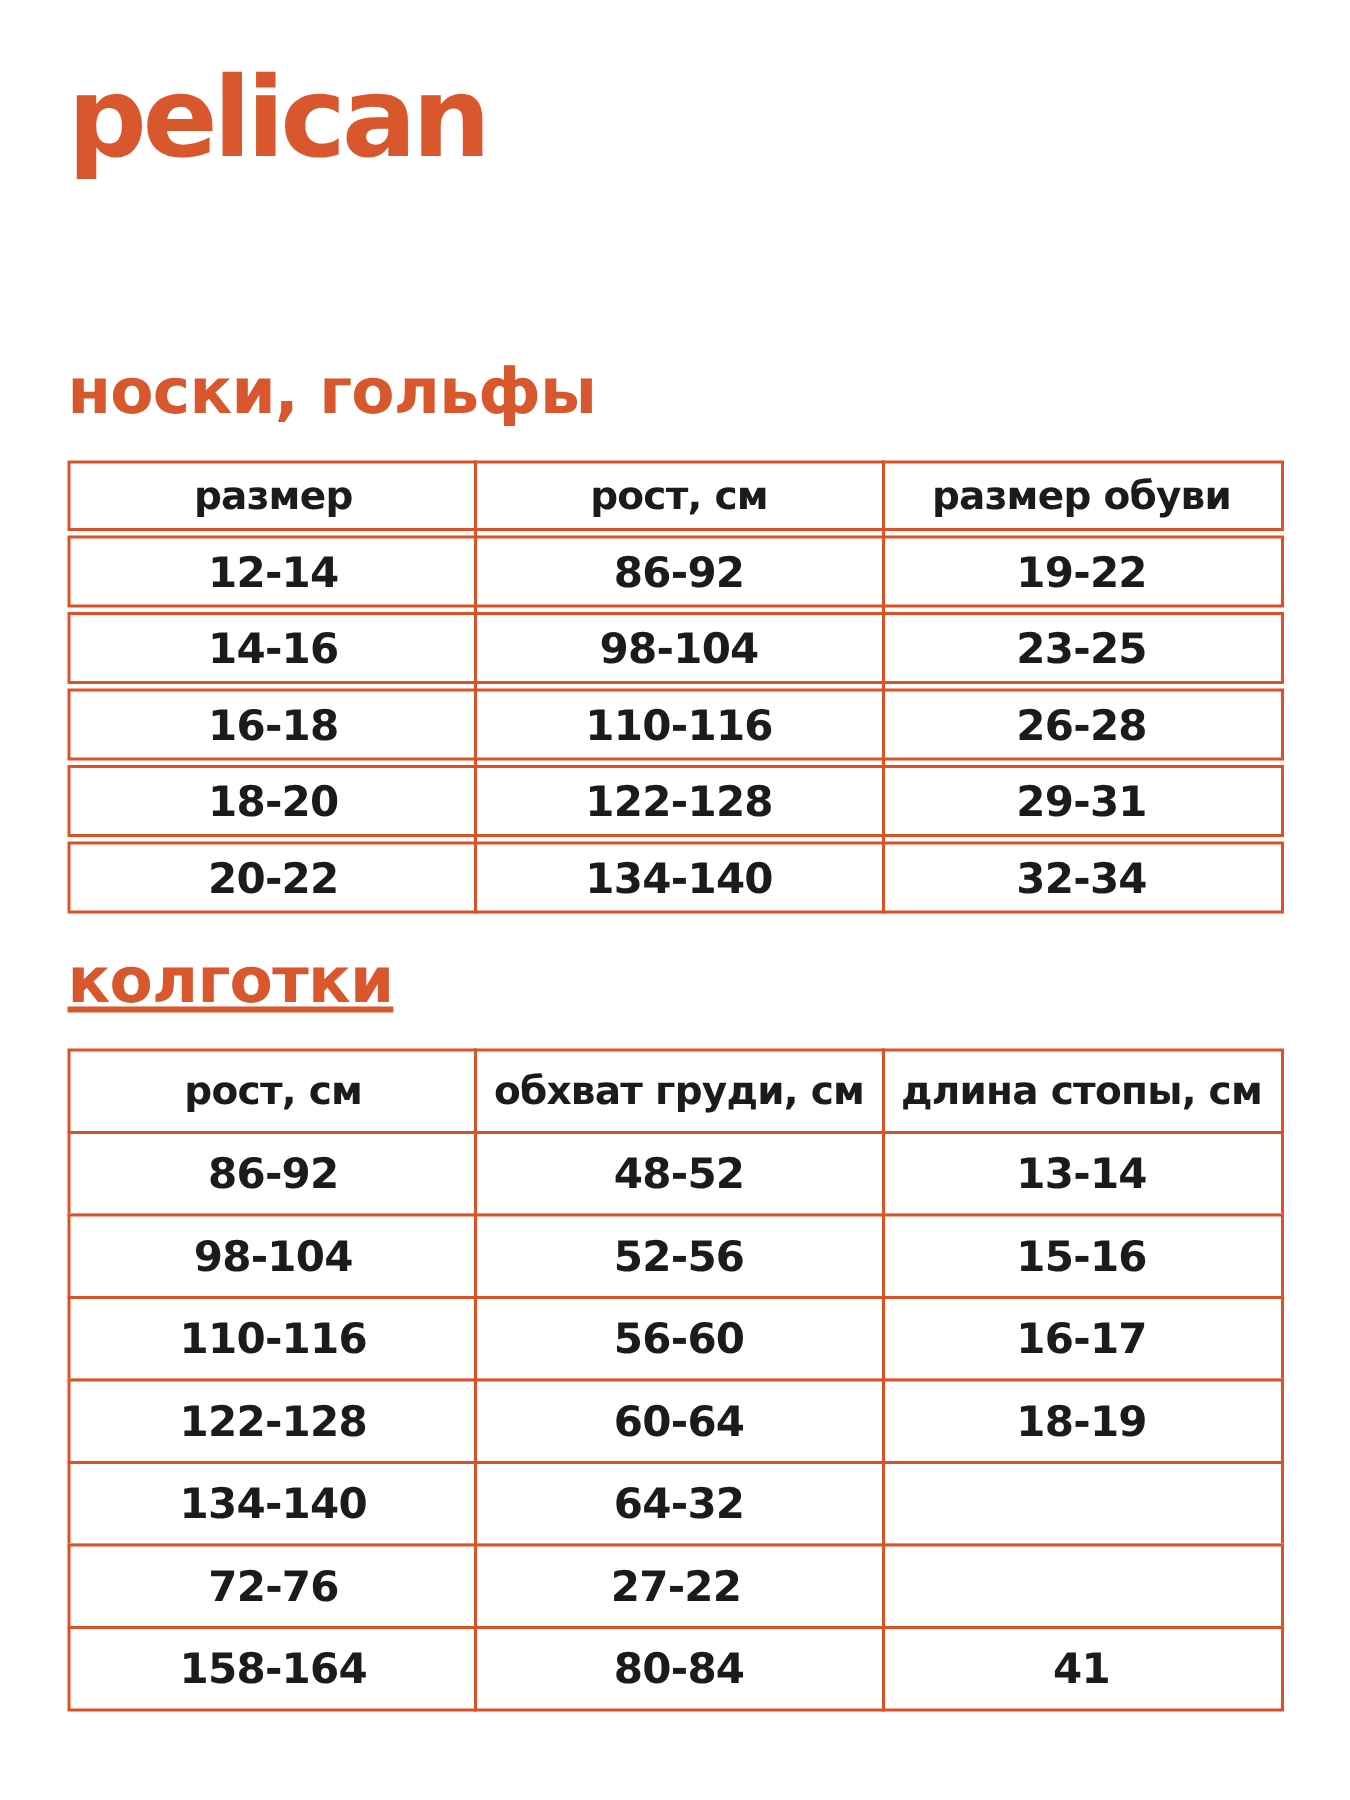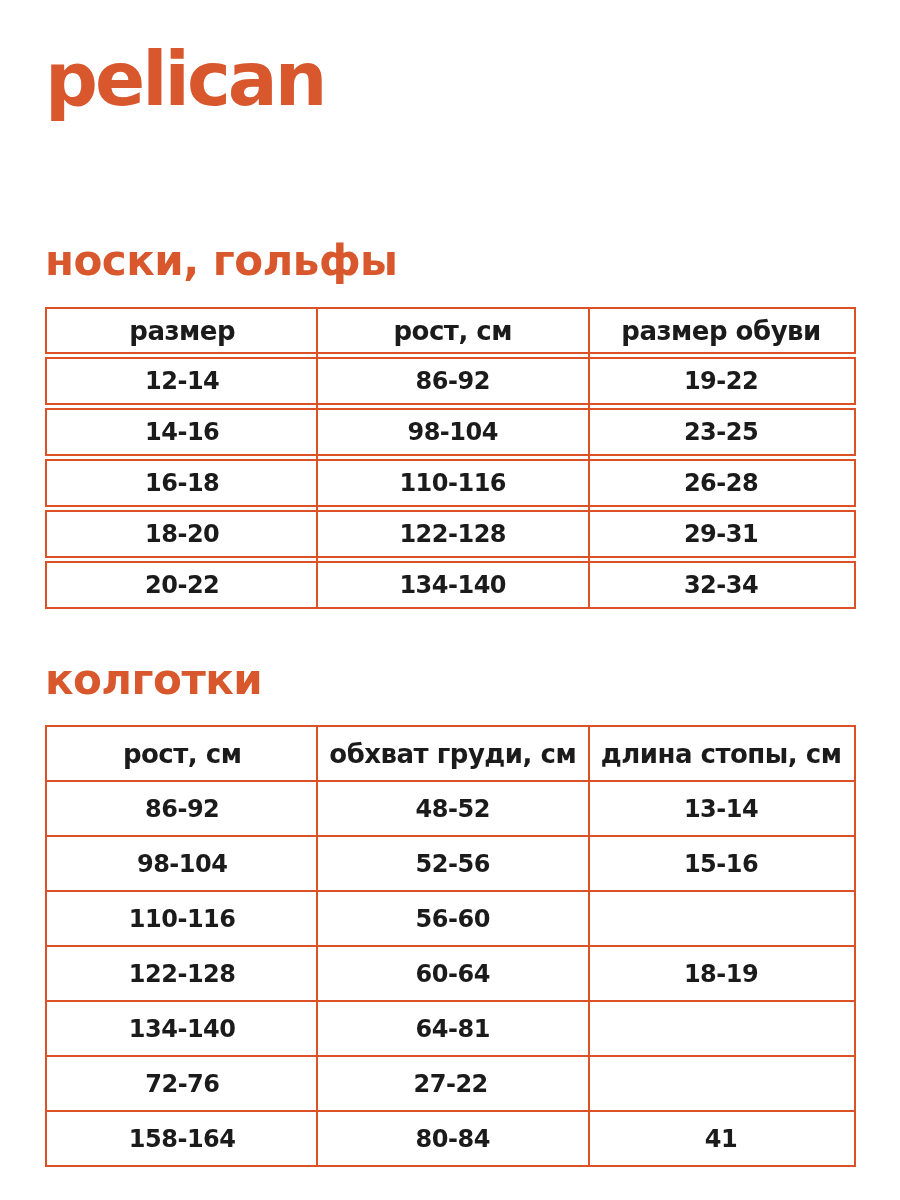--- a/index.html
+++ b/index.html
@@ -33,21 +33,21 @@
   
   .section-title {
     margin: 0;
     font-size: 42px;
     font-weight: 700;
     letter-spacing: -0.5px;
     line-height: 1.1;
     color: var(--accent, #d8572d);
   }
   .title-socks   { margin-top: 100px; }
-  .title-tights  { margin-top: 48px; }
+  .title-tights  { margin-top: 22px; text-decoration: underline; }
   
   .tbl {
     position: relative;
     width: 811px;
     margin-top: 23px;
   }
   .tbl-tights { margin-top: 22px; }
   .trow {
     box-sizing: border-box;
     display: flex;
@@ -60,21 +60,21 @@
   .tbl-socks .trow + .trow { margin-top: 3px; }
   
   .tbl-tights .trow        { height: 57px; }
   .tbl-tights .trow + .trow { margin-top: -2px; }
   .tcell {
     box-sizing: border-box;
     display: flex;
     align-items: center;
     justify-content: center;
     font-weight: 700;
-    font-size: 24px;
+    font-size: 28px;
     letter-spacing: -0.5px;
     color: var(--text, #1b1b1b);
     overflow: hidden;
   }
   .trow.head .tcell { font-size: 26px; }
   .tcell.c0 { width: 33.5%; }
   .tcell.c1 { width: 33.55%; }
   .tcell.c2 { width: 32.95%; }
   
   .vline {
@@ -147,29 +147,30 @@
           <div class="tcell c2">13-14</div>
         </div>
         <div class="trow">
           <div class="tcell c0">98-104</div>
           <div class="tcell c1">52-56</div>
           <div class="tcell c2">15-16</div>
         </div>
         <div class="trow">
           <div class="tcell c0">110-116</div>
           <div class="tcell c1">56-60</div>
+          <div class="tcell c2">16-17</div>
         </div>
         <div class="trow">
           <div class="tcell c0">122-128</div>
           <div class="tcell c1">60-64</div>
           <div class="tcell c2">18-19</div>
         </div>
         <div class="trow">
           <div class="tcell c0">134-140</div>
-          <div class="tcell c1">64-81</div>
+          <div class="tcell c1">64-32</div>
         </div>
         <div class="trow">
           <div class="tcell c1">72-76</div>
           <div class="tcell c2">27-22</div>
         </div>
         <div class="trow">
           <div class="tcell c0">158-164</div>
           <div class="tcell c1">80-84</div>
           <div class="tcell c2">41</div>
         </div>

